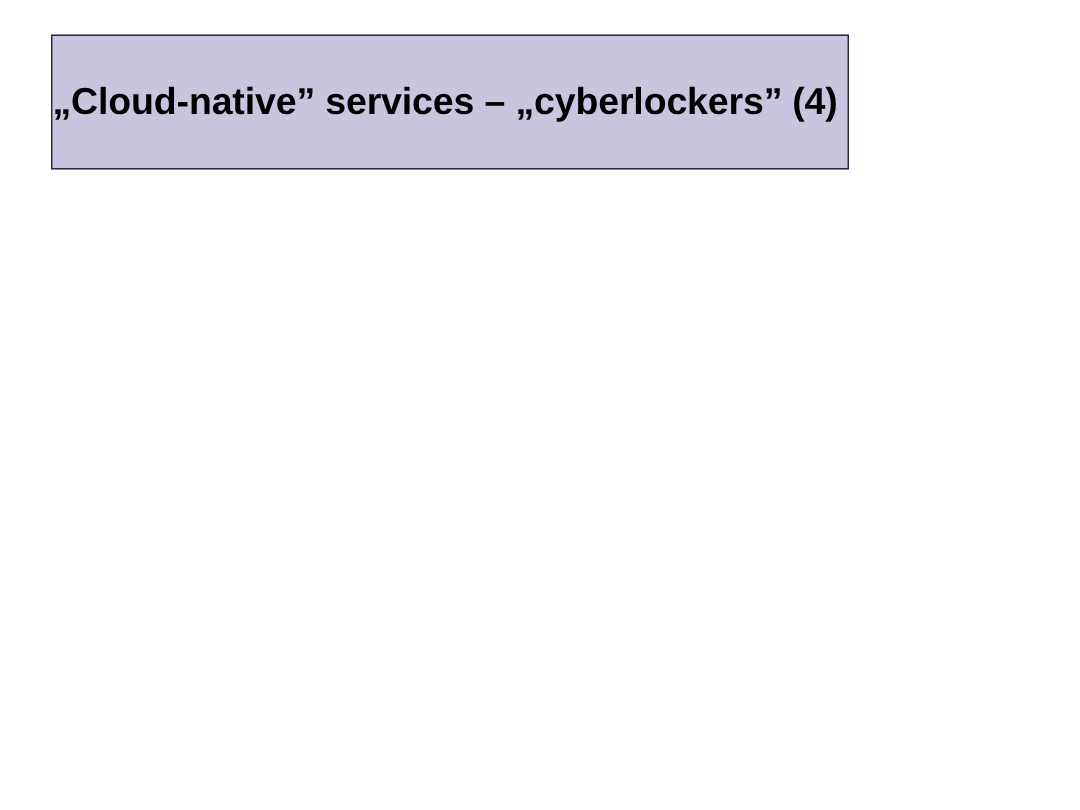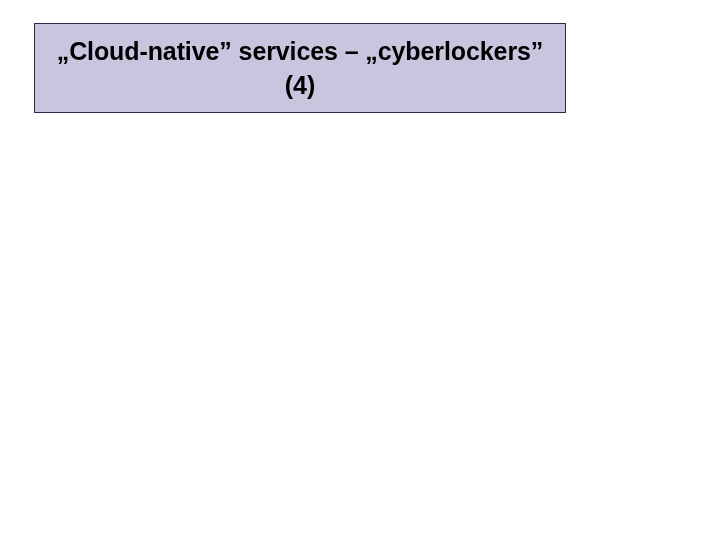--- a/index.html
+++ b/index.html
@@ -30,21 +30,21 @@
   #title-box {
     position: absolute;
     left: 34px;
     top: 23px;
     width: 532px;
     height: 90px;
     box-sizing: border-box;
     background: #CBC4DF;
     border: 1px solid #2E2A45;
     display: flex;
-    flex-direction: column;
+    flex-direction: row;
     align-items: center;
     justify-content: center;
   }
 
   .title-line {
     display: block;
     width: 100%;
     text-align: center;
     color: #000000;
     font-family: "Liberation Sans", sans-serif;

